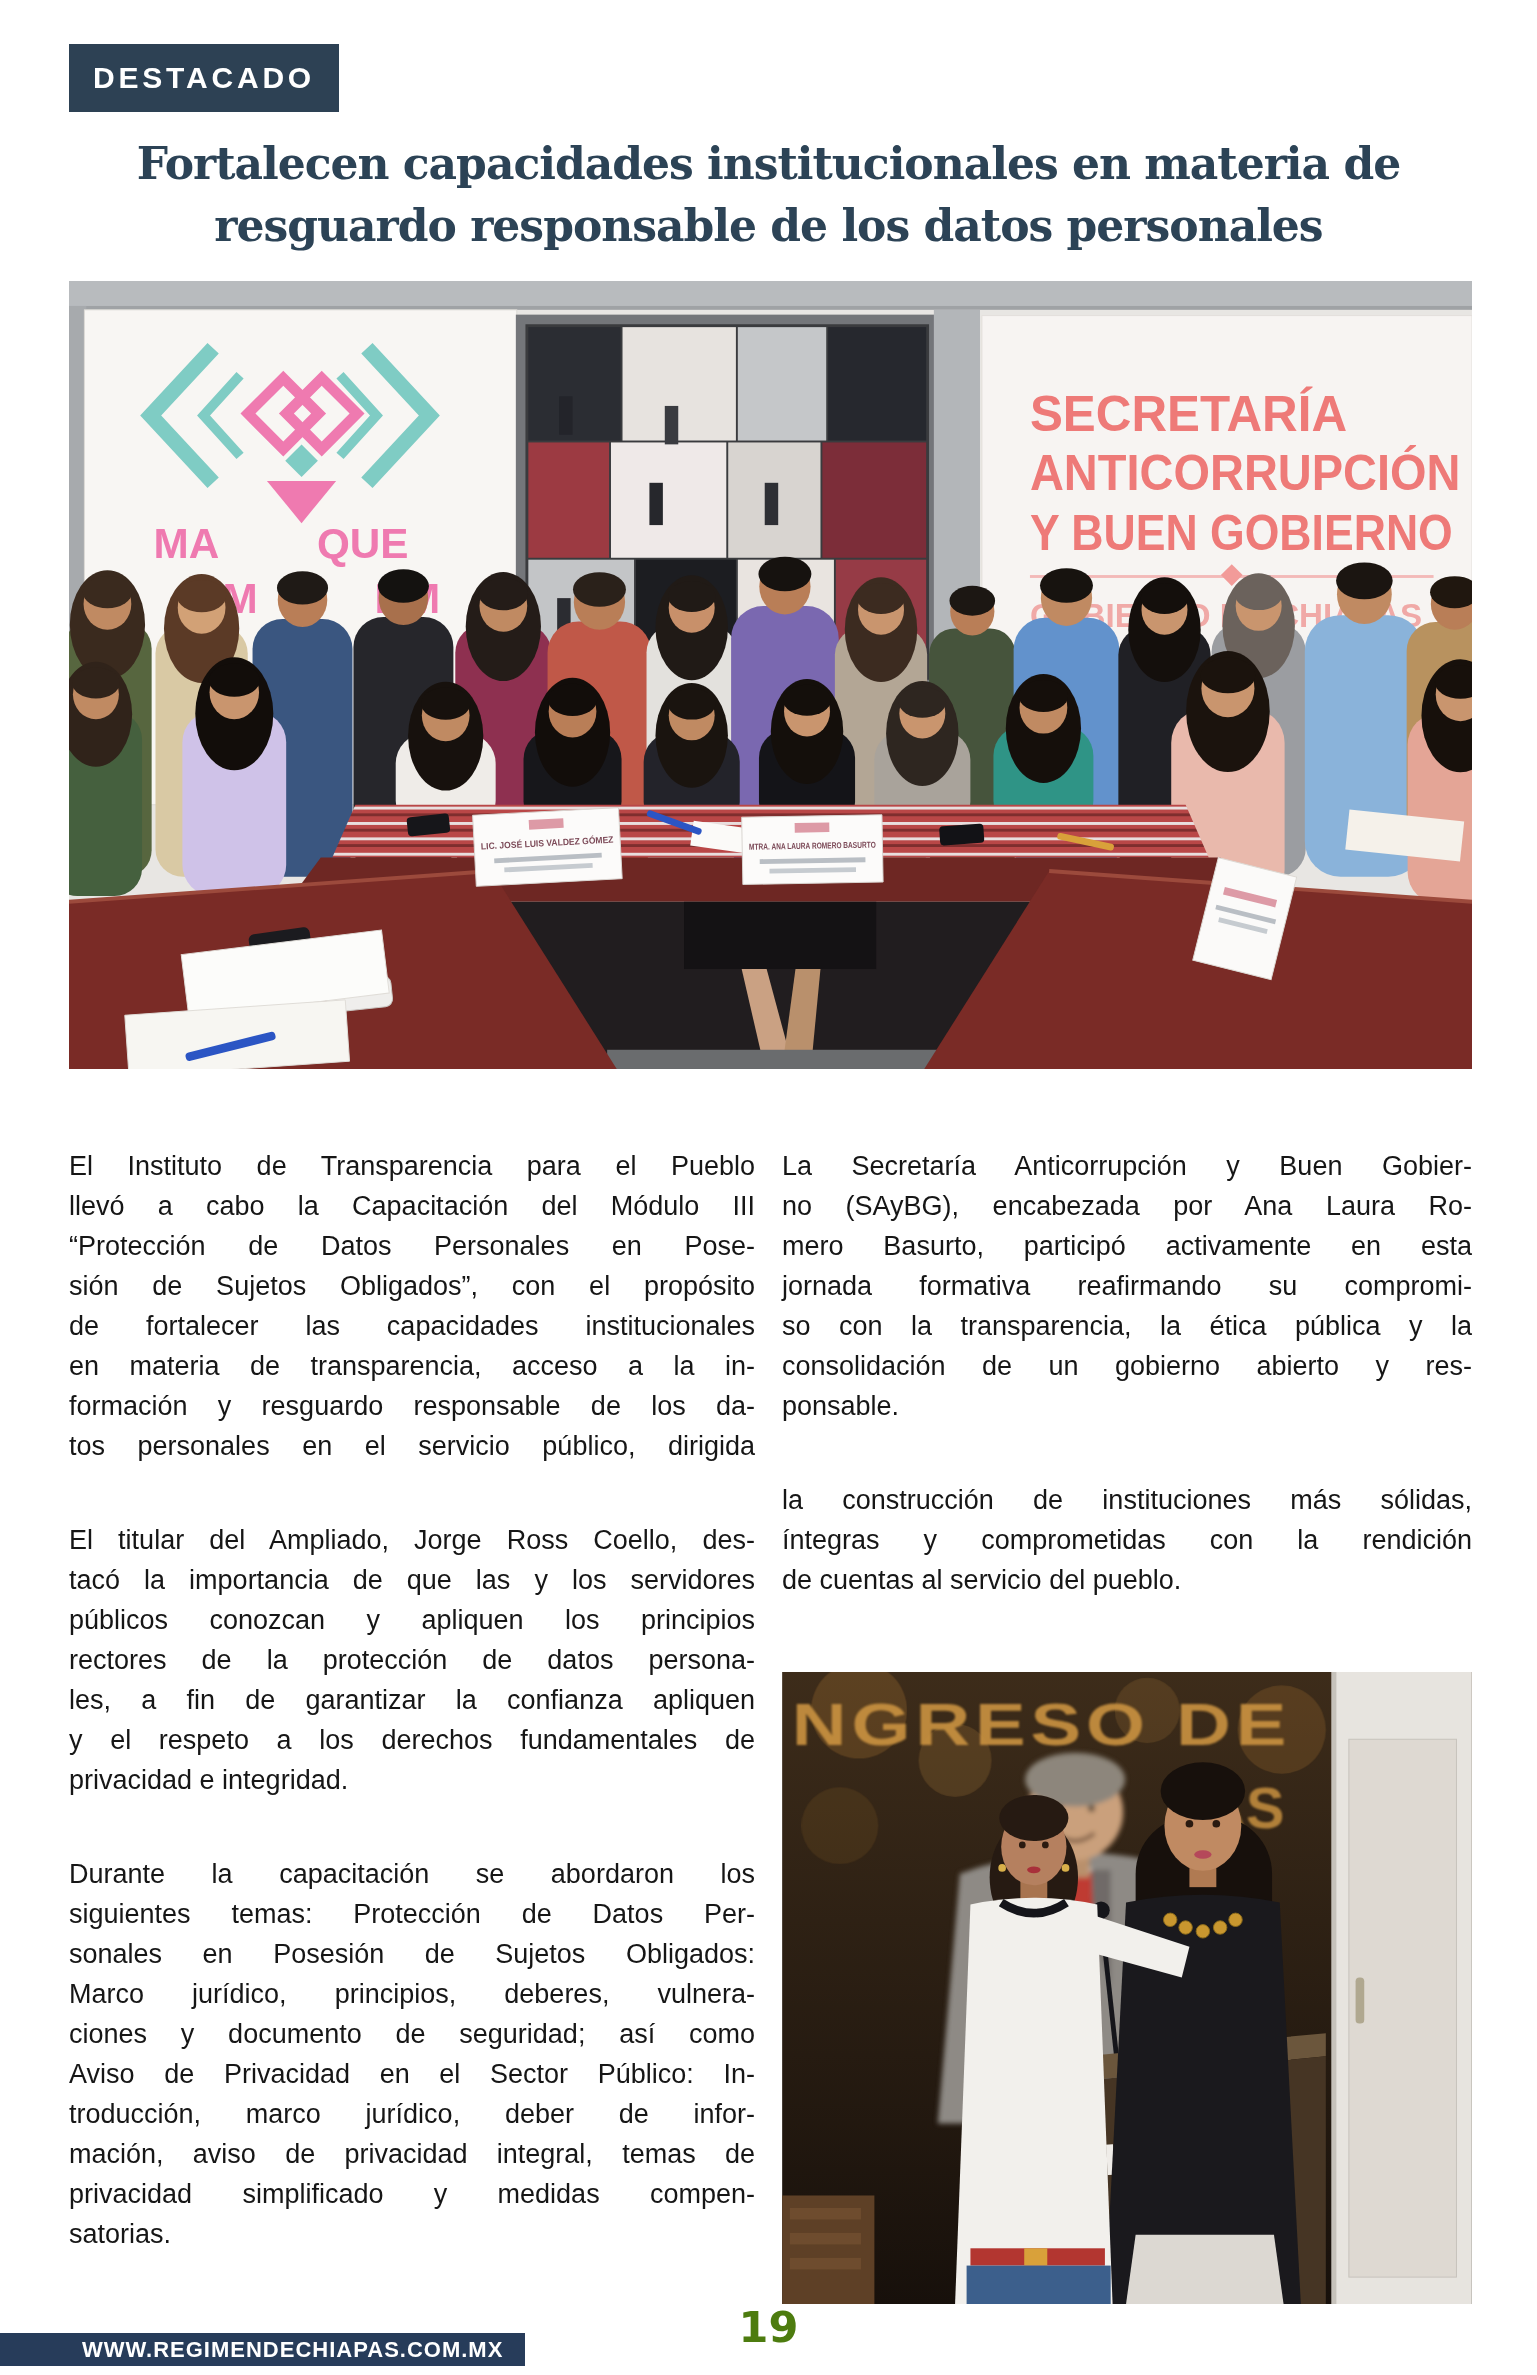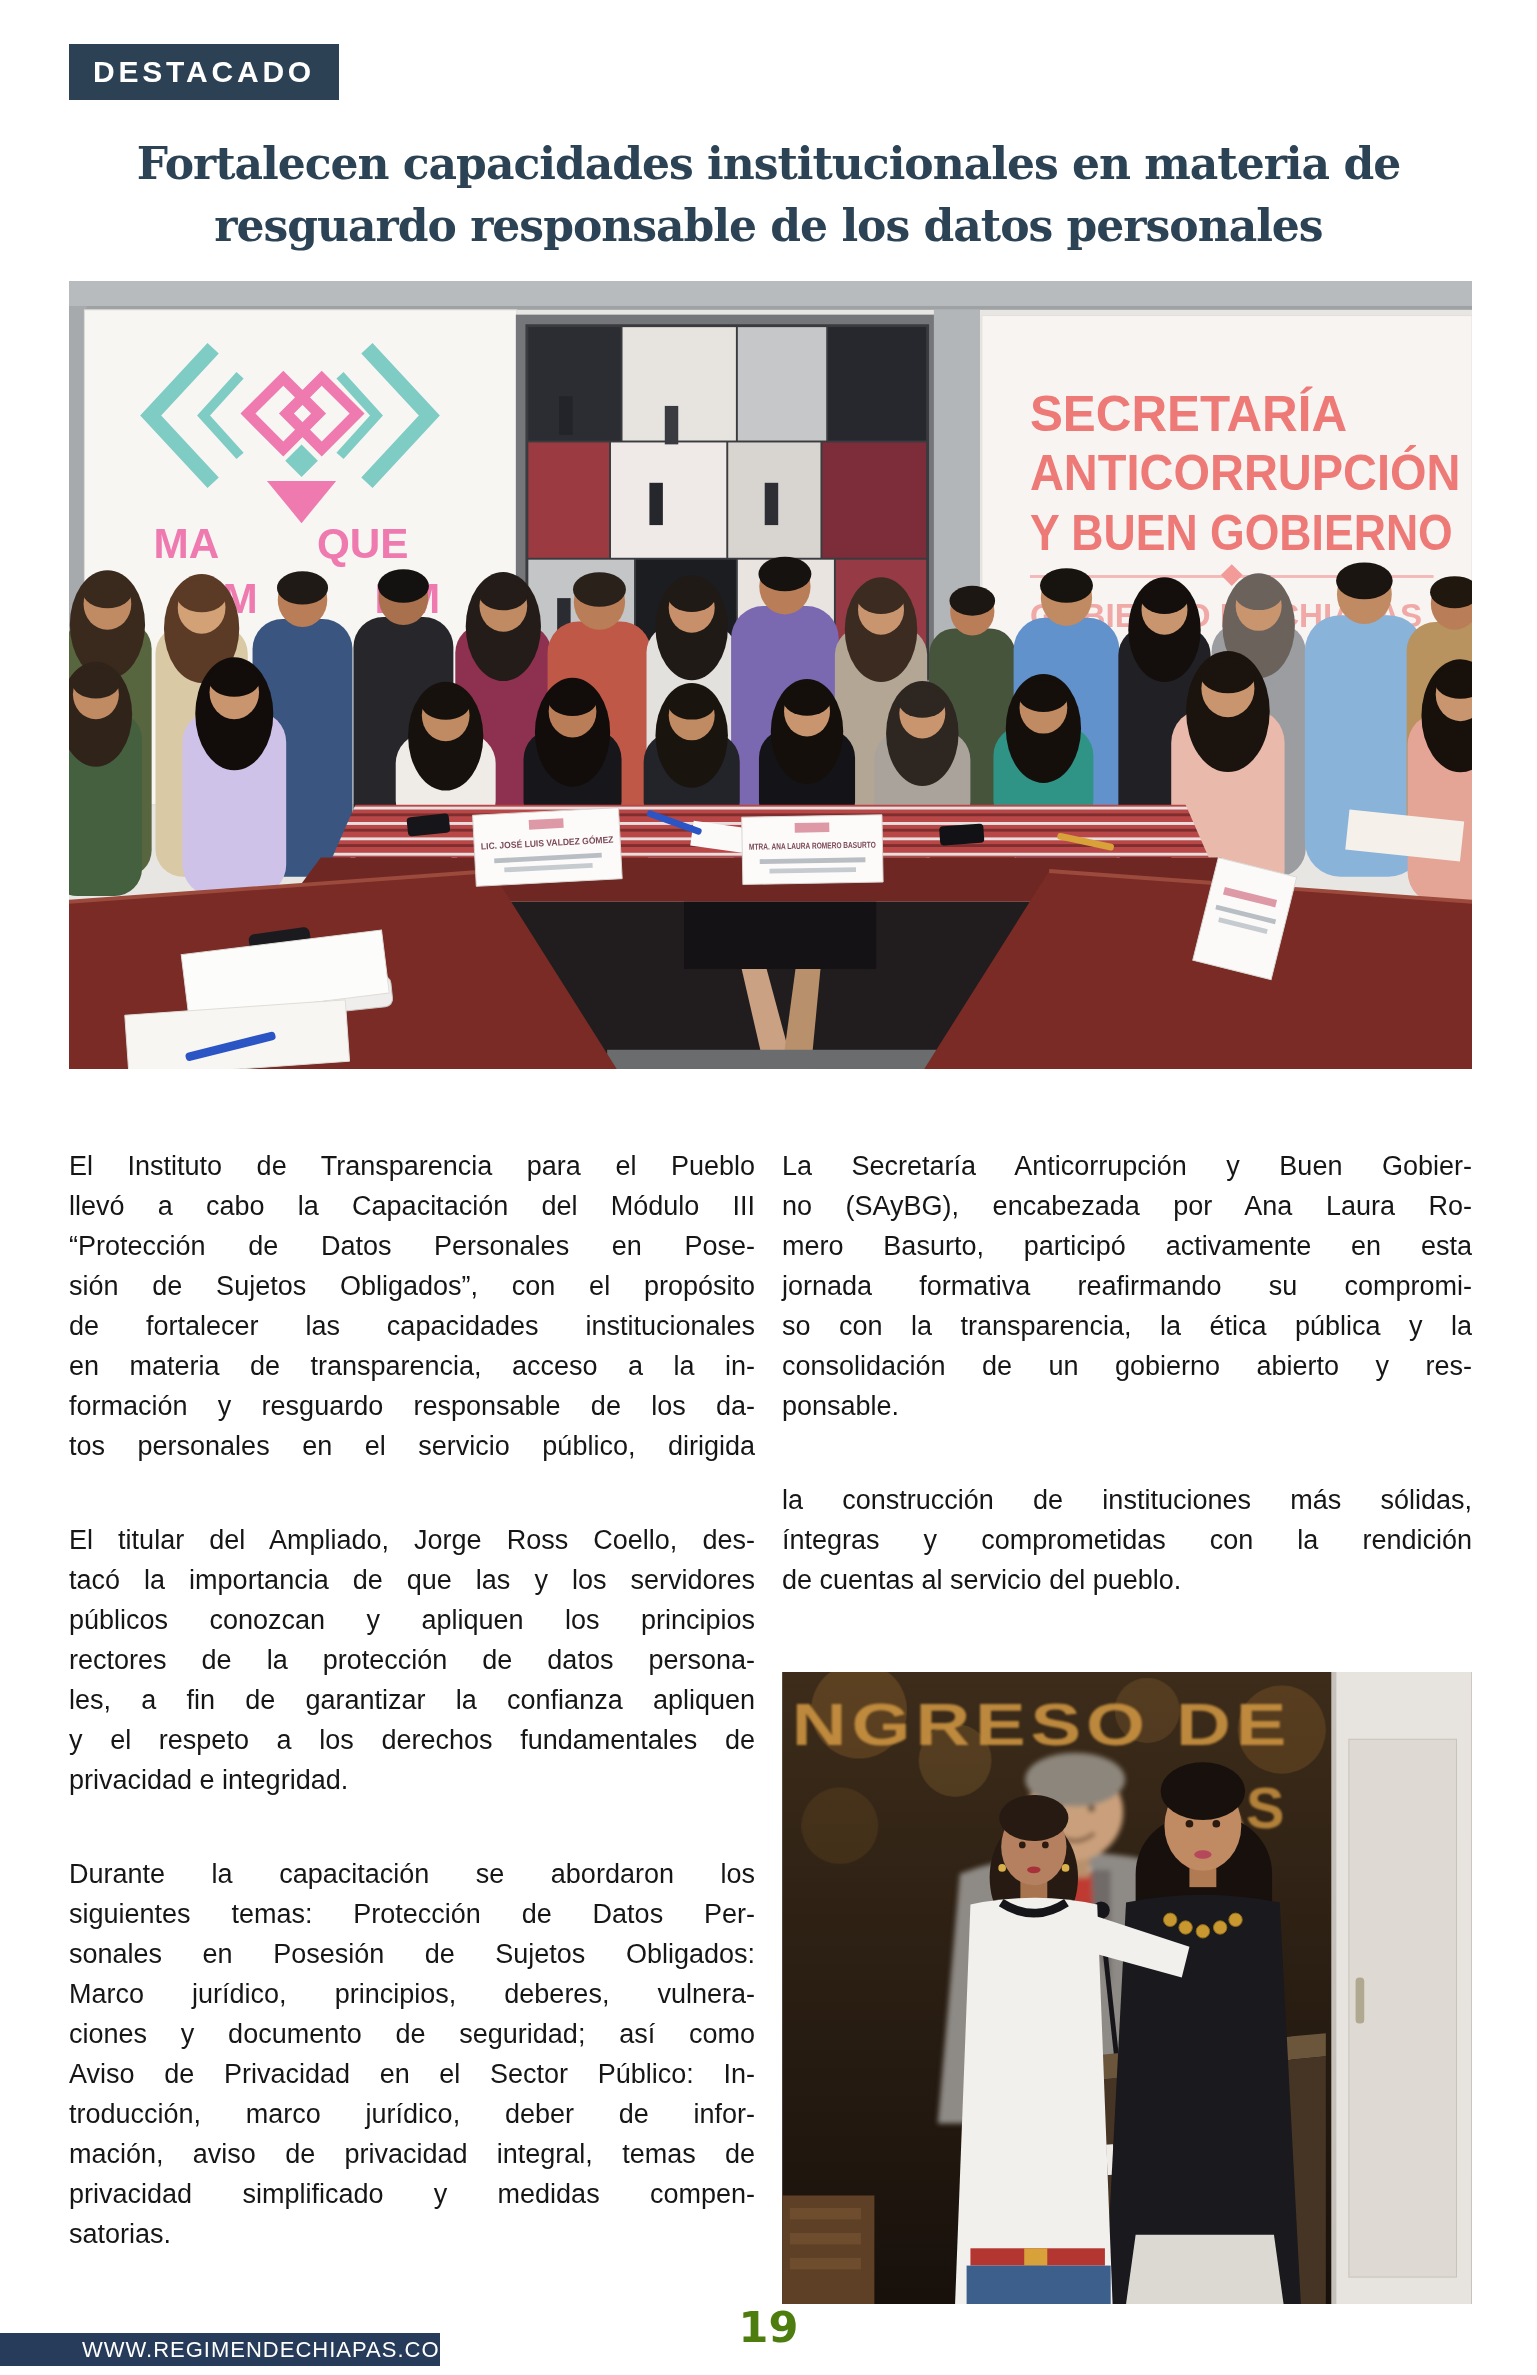--- a/index.html
+++ b/index.html
@@ -1,34 +1,34 @@
 <!DOCTYPE html>
 <html><head>
 <meta charset="utf-8">
 <style>
   html,body{margin:0;padding:0;background:#ffffff;}
   .page{position:relative;width:1537px;height:2376px;background:#ffffff;overflow:hidden;
         font-family:"Liberation Sans",sans-serif;}
-  .badge{position:absolute;left:69px;top:44px;height:56px;padding:0 24px;
+  .badge{position:absolute;left:69px;top:44px;height:68px;padding:0 24px;
          background:#2d4154;color:#ffffff;display:flex;align-items:center;
          font-size:30px;font-weight:bold;letter-spacing:3.8px;}
   .headline{position:absolute;left:0;right:0;top:133px;text-align:center;
             font-family:"DejaVu Serif",serif;font-weight:bold;font-size:44px;
             line-height:62px;color:#2c4356;letter-spacing:-1px;}
   .photo{position:absolute;overflow:hidden;background:#ddd;}
   .photo-main{left:69px;top:281px;width:1403px;height:788px;}
   .photo-bottom{left:782px;top:1672px;width:690px;height:632px;}
   .col{position:absolute;top:1126px;font-size:27px;line-height:40px;color:#161616;}
   .col-left{left:69px;width:686px;}
   .col-right{left:782px;width:690px;}
   .para{margin-bottom:54px;margin-top:20px;}
   .tline{text-align:justify;text-align-last:justify;}
   .tline.last{text-align-last:left;}
-  .footer-bar{position:absolute;left:0;top:2333px;width:440px;height:33px;
-              background:#273c5a;color:#ffffff;font-weight:normal;font-size:22px;
+  .footer-bar{position:absolute;left:0;top:2333px;width:525px;height:33px;
+              background:#273c5a;color:#ffffff;font-weight:bold;font-size:22px;
               letter-spacing:1px;line-height:33px;padding-left:82px;box-sizing:border-box;}
   .page-number{position:absolute;left:0;right:0;top:2302px;text-align:center;
                font-family:"DejaVu Sans",sans-serif;font-weight:bold;font-size:43px;color:#4d7c0f;}
   svg{display:block;}
 </style>
 </head>
 <body>
 
 <div class="page">
 

